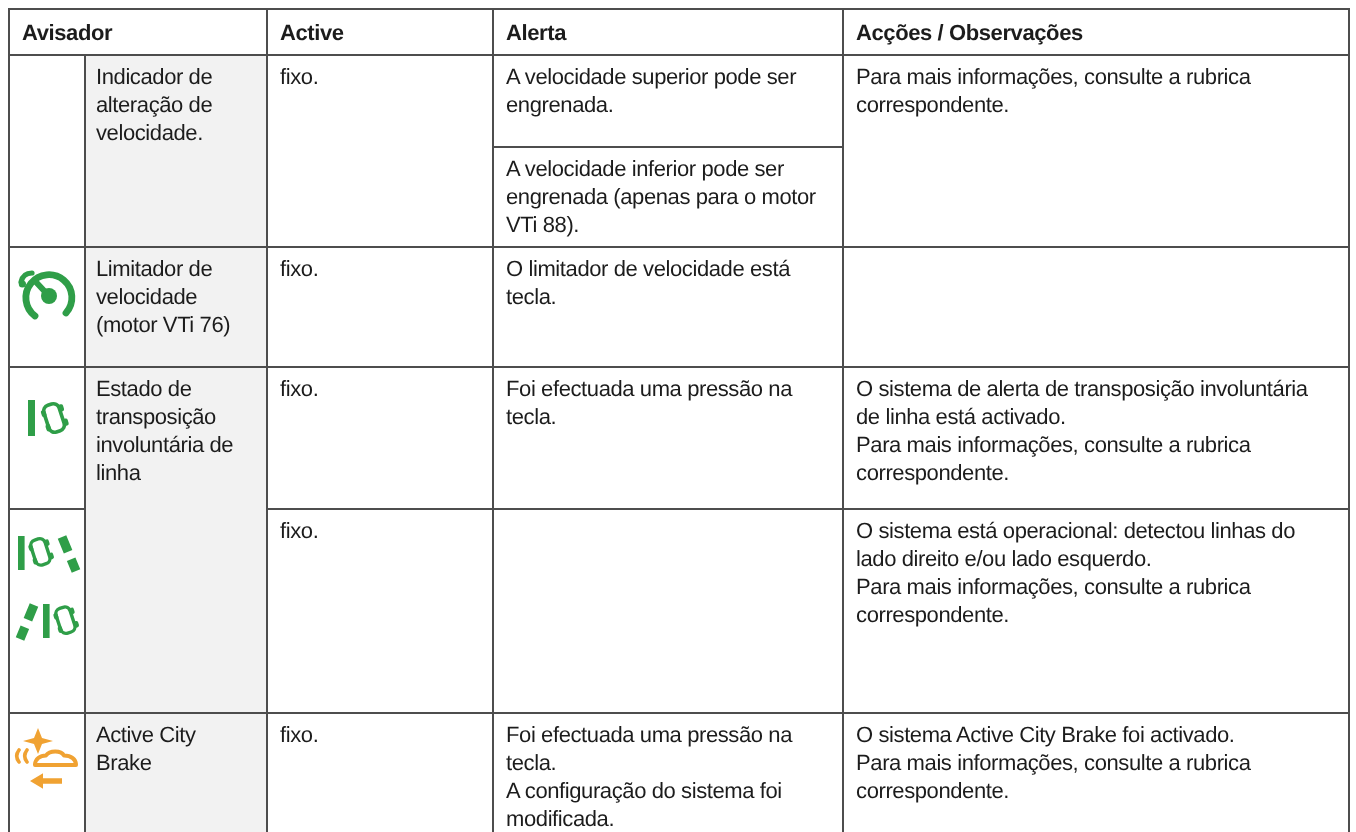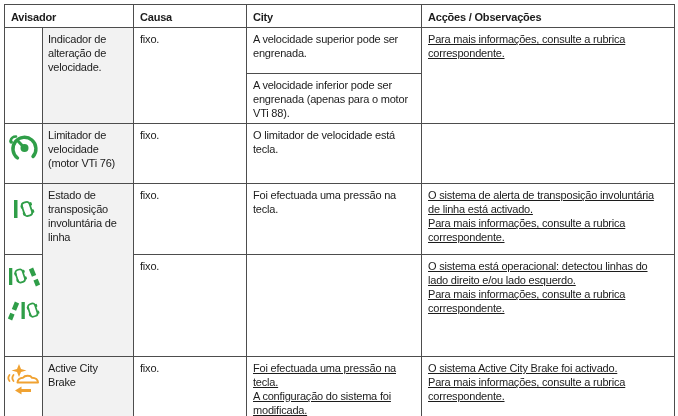--- a/index.html
+++ b/index.html
@@ -19,21 +19,21 @@
     vertical-align:top;padding:3px 6px;overflow:hidden;
     letter-spacing:-0.2px;
   }
   .warning-table th{
     text-align:left;font-weight:bold;font-size:11px;
     padding-top:5px;background:#fff;
   }
   td.icon-cell{background:#fff;text-align:center;padding:6px 1px 2px 1px;}
   td.name-cell{background:var(--label-bg);font-weight:normal;padding:4px 5px;}
   td.estado-cell{padding-top:4px;margin-left:15px;}
-  td.text-cell p{margin:0 0 0 0;text-decoration:underline;}
+  td.text-cell p{margin:0 0 0 0;}
   td.text-cell{padding-top:4px;margin-left:48px;}
   
   .shift-icon{display:inline-flex;flex-direction:column;margin-top:2px;margin-left:44px;}
   .tri{width:0;height:0;border-left:9px solid transparent;border-right:9px solid transparent;}
   .tri-up{border-bottom:9px solid var(--green);}
   .tri-down{border-top:9px solid var(--green);}
   .shift-word{font-weight:bold;font-size:9.5px;line-height:11px;color:var(--green);
               letter-spacing:-0.5px;margin:2px 0;}
   .icon-green{color:var(--green);}
   .icon-orange{color:var(--orange);}
@@ -46,22 +46,22 @@
   <colgroup>
     <col style="width:38px">
       <col style="width:91px">
       <col style="width:113px">
     <col style="width:175px">
       <col style="width:253px">
   </colgroup>
   <tbody>
       <tr style="height:21px">
     <th colspan="2">Avisador</th>
-    <th>Causa</th>
-    <th>City</th>
+    <th>Active</th>
+    <th>Alerta</th>
     <th>Acções / Observações</th>
   </tr>
 
   <tr style="height:46px">
     <td class="icon-cell" rowspan="2">
       <div class="shift-icon">
         <div class="tri tri-up"></div>
         <div class="shift-word">SHIFT</div>
         <div class="shift-word">SHIFT</div>
         <div class="tri tri-down"></div>

